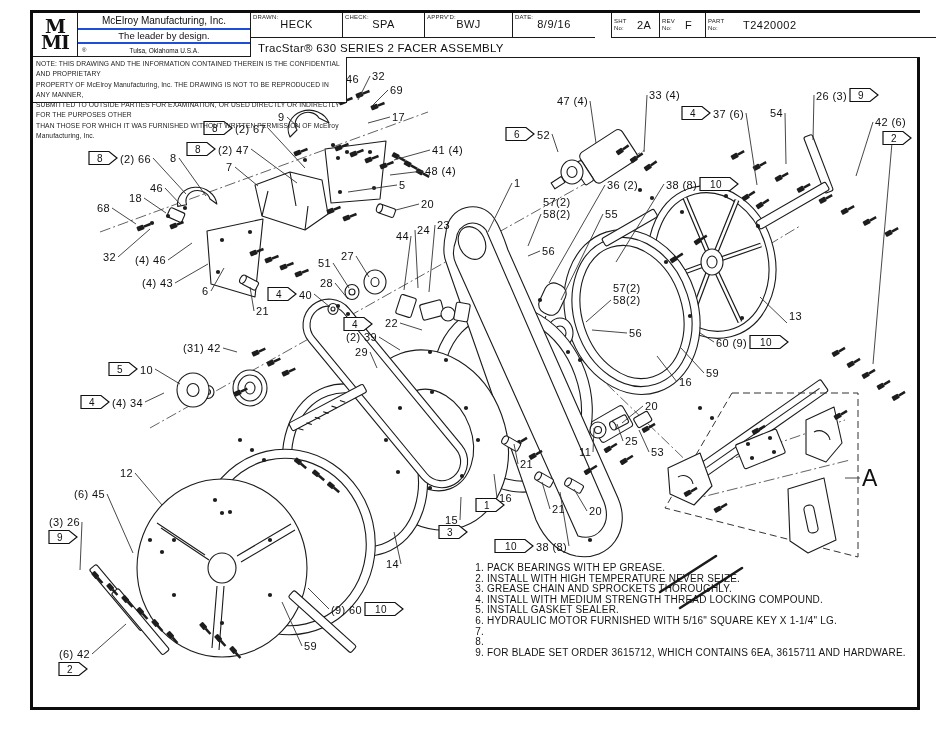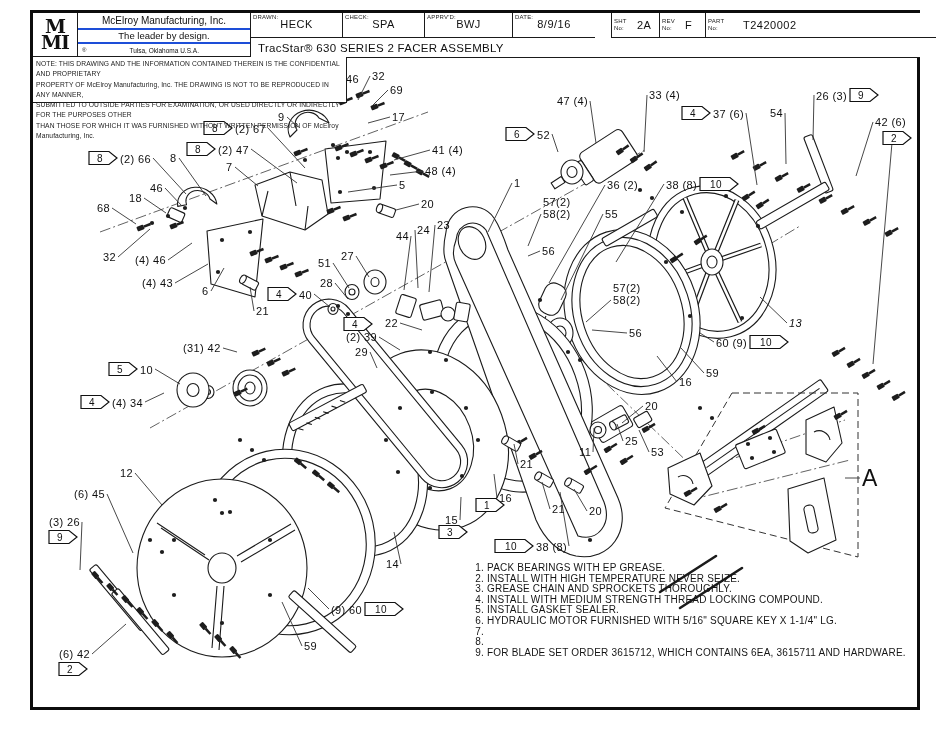--- a/index.html
+++ b/index.html
@@ -599,21 +599,21 @@
       </div>
       <div class="callout" style="left: 875px; top: 122px;">
         <span>42 (6)</span>
       </div>
       <div class="callout" style="left: 882px; top: 138px;">
         <svg width="30" height="15">
           <polygon points="1,1 21,1 29,7.5 21,14 1,14" fill="#fff" stroke="#111" stroke-width="1.2"></polygon>
           <text x="12" y="11.5" text-anchor="middle" font-size="10" fill="#111">2</text>
         </svg>
       </div>
-      <div class="callout" style="left: 789px; top: 323px; font-style: italic;">
+      <div class="callout" style="left: 789px; top: 316px;">
         <span>13</span>
       </div>
       <div class="callout" style="left: 716px; top: 342px;">
         <span>60 (9)</span>
         <svg width="40" height="15">
           <polygon points="1,1 31,1 39,7.5 31,14 1,14" fill="#fff" stroke="#111" stroke-width="1.2"></polygon>
           <text x="17" y="11.5" text-anchor="middle" font-size="10" fill="#111">10</text>
         </svg>
       </div>
       <div class="callout" style="left: 706px; top: 373px;">

